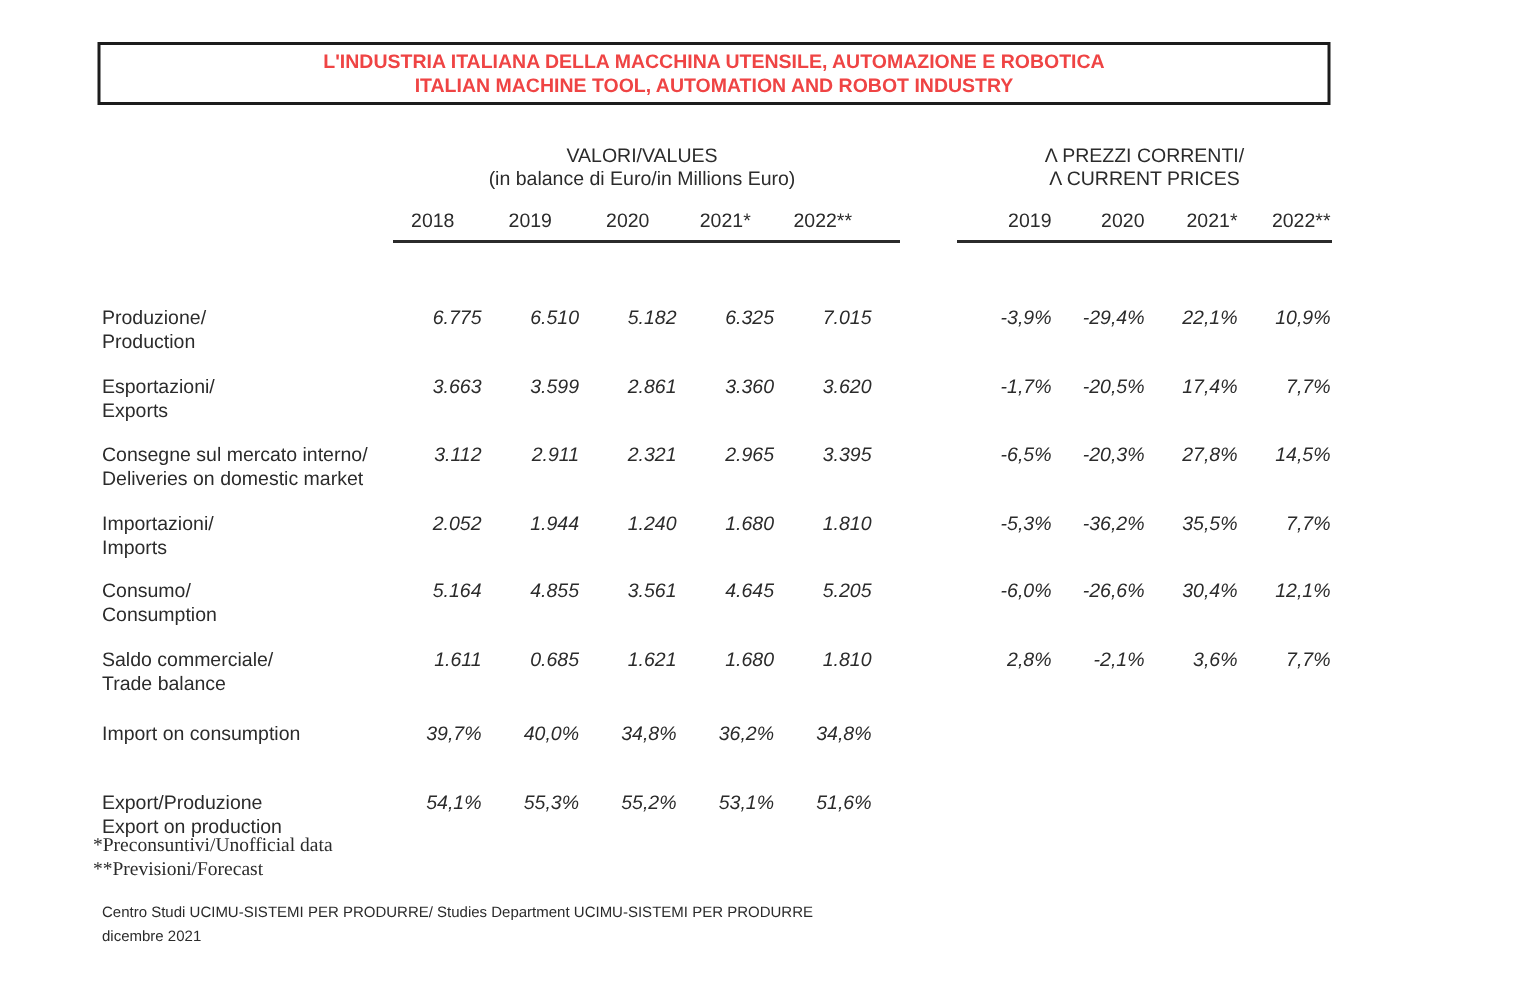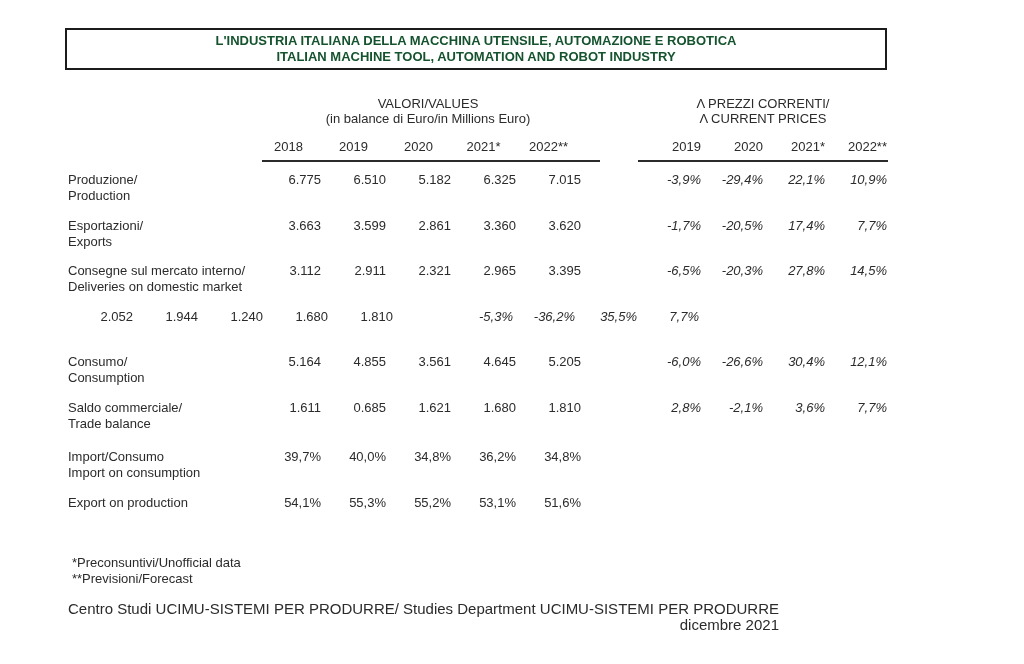--- a/index.html
+++ b/index.html
@@ -5,43 +5,43 @@
   html,body{margin:0;padding:0;background:#ffffff;}
   .page{
     position:relative;width:1024px;height:664px;background:#ffffff;
     font-family:"Liberation Sans",sans-serif;color:#2b2b2b;font-size:13px;
     overflow:hidden;
   }
   .title-box{
     position:absolute;left:65px;top:28px;width:818px;height:38px;
     border:2px solid #1c1c1c;
     display:flex;flex-direction:column;align-items:center;justify-content:center;
-    text-align:center;font-weight:bold;color:#14532d;line-height:16px;font-size:13px;
+    text-align:center;font-weight:bold;color:#ef4444;line-height:16px;font-size:13px;
   }
   .col-header{position:absolute;top:96px;text-align:center;line-height:15px;}
   #values-header{left:256px;width:344px;}
   #prices-header{left:628px;width:270px;}
   .years{position:absolute;top:139px;display:flex;}
   #years-left{left:256px;}
   #years-left .yr{width:65px;text-align:center;}
   #years-right{left:639px;}
   #years-right .yr{width:62px;text-align:right;}
   .rule{position:absolute;top:160px;height:0;border-top:2px solid #2b2b2b;}
   #rule-left{left:262px;width:338px;}
   #rule-right{left:638px;width:250px;}
-  #rows{position:absolute;left:68px;top:172px;width:890px;}
+  #rows{position:absolute;left:68px;top:204px;width:890px;}
   .row{display:flex;height:45.5px;align-items:flex-start;}
   .row:nth-child(7){margin-top:4px;}
   .cell-label{width:188px;line-height:16px;}
   .vals{display:flex;width:325px;}
-  .cell-val{width:65px;text-align:right;}
+  .cell-val{width:65px;text-align:right;font-style:italic;}
   .pcts{display:flex;margin-left:58px;font-style:italic;}
   .cell-pct{width:62px;text-align:right;}
-  #footnotes{position:absolute;left:72px;top:555px;line-height:16px;}
-  #source{position:absolute;left:68px;top:601px;line-height:16px;font-size:15px;text-align:right;}
+  #footnotes{position:absolute;left:62px;top:555px;line-height:16px;font-family:Liberation Serif, serif;}
+  #source{position:absolute;left:68px;top:601px;line-height:16px;font-size:10px;}
 </style>
 </head>
 <body>
 
 <div class="page">
 
   <div class="title-box">
     <div>L'INDUSTRIA ITALIANA DELLA MACCHINA UTENSILE, AUTOMAZIONE E ROBOTICA</div>
     <div>ITALIAN MACHINE TOOL, AUTOMATION AND ROBOT INDUSTRY</div>
   </div>
@@ -125,20 +125,24 @@
           <div class="cell-val">3.395</div>
         </div>
         <div class="pcts">
           <div class="cell-pct">-6,5%</div>
           <div class="cell-pct">-20,3%</div>
           <div class="cell-pct">27,8%</div>
           <div class="cell-pct">14,5%</div>
         </div>
       </div>
       <div class="row">
+        <div class="cell-label">
+          <div>Importazioni/</div>
+          <div>Imports</div>
+        </div>
         <div class="vals">
           <div class="cell-val">2.052</div>
           <div class="cell-val">1.944</div>
           <div class="cell-val">1.240</div>
           <div class="cell-val">1.680</div>
           <div class="cell-val">1.810</div>
         </div>
         <div class="pcts">
           <div class="cell-pct">-5,3%</div>
           <div class="cell-pct">-36,2%</div>
@@ -179,39 +183,39 @@
         </div>
         <div class="pcts">
           <div class="cell-pct">2,8%</div>
           <div class="cell-pct">-2,1%</div>
           <div class="cell-pct">3,6%</div>
           <div class="cell-pct">7,7%</div>
         </div>
       </div>
       <div class="row">
         <div class="cell-label">
-          <div>Import/Consumo</div>
           <div>Import on consumption</div>
         </div>
         <div class="vals">
           <div class="cell-val">39,7%</div>
           <div class="cell-val">40,0%</div>
           <div class="cell-val">34,8%</div>
           <div class="cell-val">36,2%</div>
           <div class="cell-val">34,8%</div>
         </div>
         <div class="pcts">
           <div class="cell-pct"></div>
           <div class="cell-pct"></div>
           <div class="cell-pct"></div>
           <div class="cell-pct"></div>
         </div>
       </div>
       <div class="row">
         <div class="cell-label">
+          <div>Export/Produzione</div>
           <div>Export on production</div>
         </div>
         <div class="vals">
           <div class="cell-val">54,1%</div>
           <div class="cell-val">55,3%</div>
           <div class="cell-val">55,2%</div>
           <div class="cell-val">53,1%</div>
           <div class="cell-val">51,6%</div>
         </div>
         <div class="pcts">

